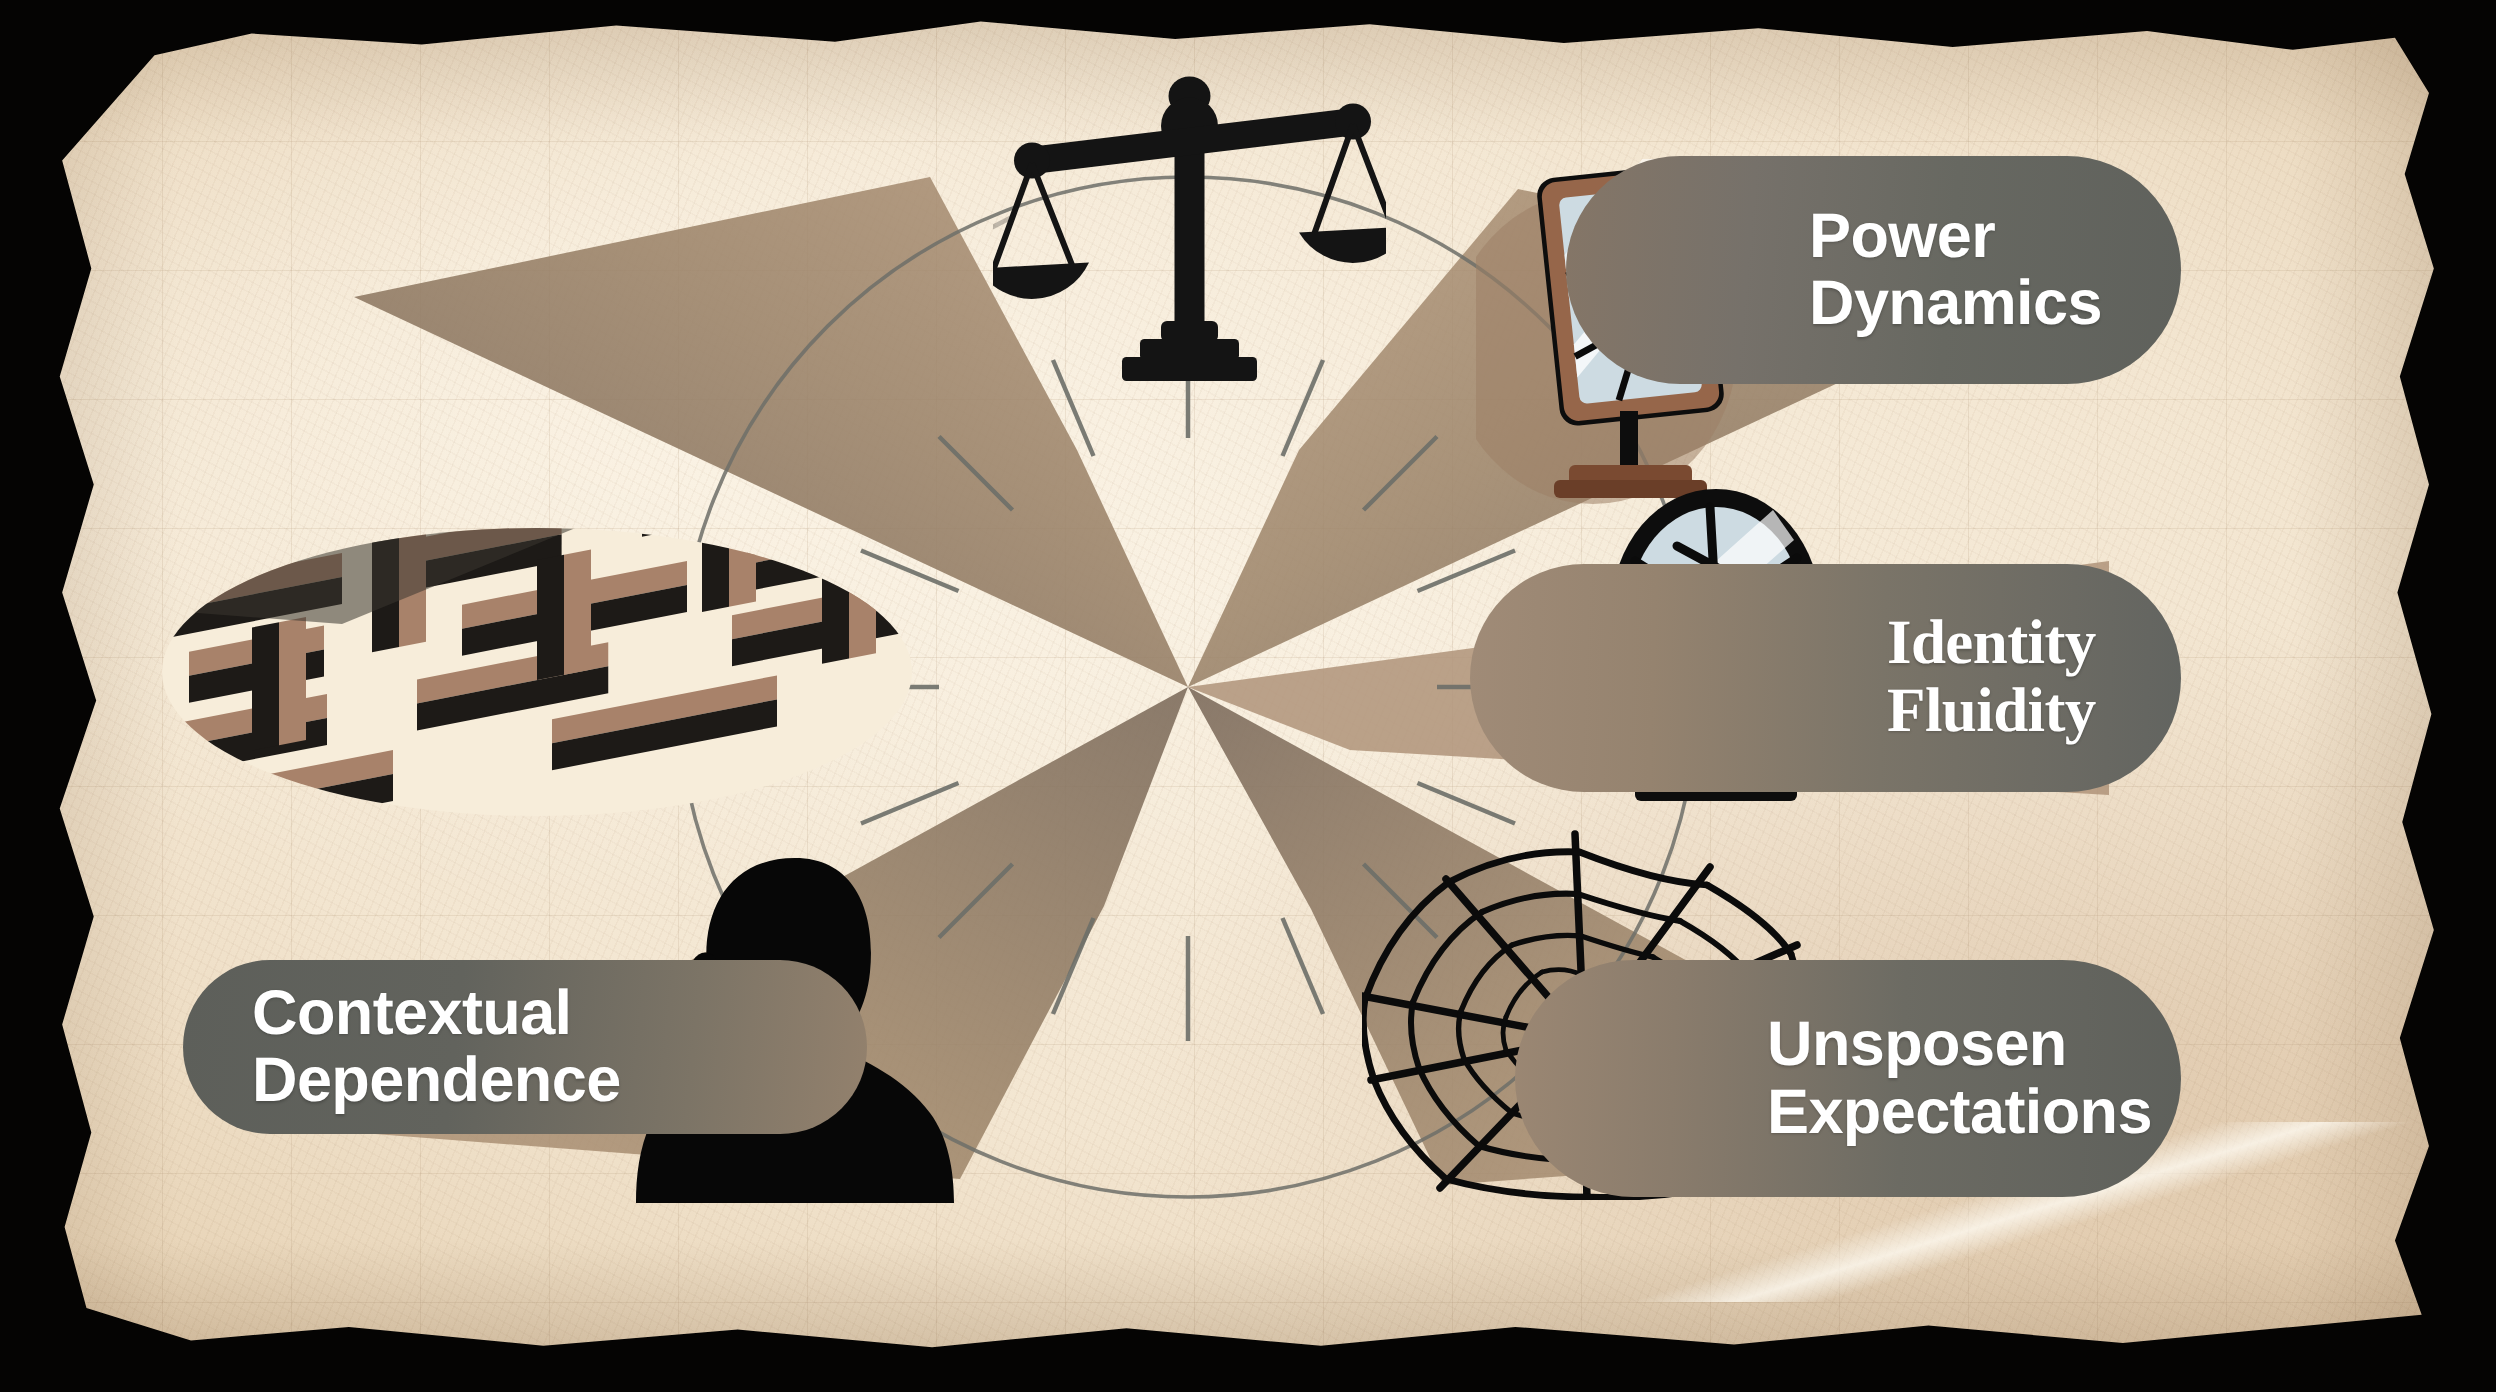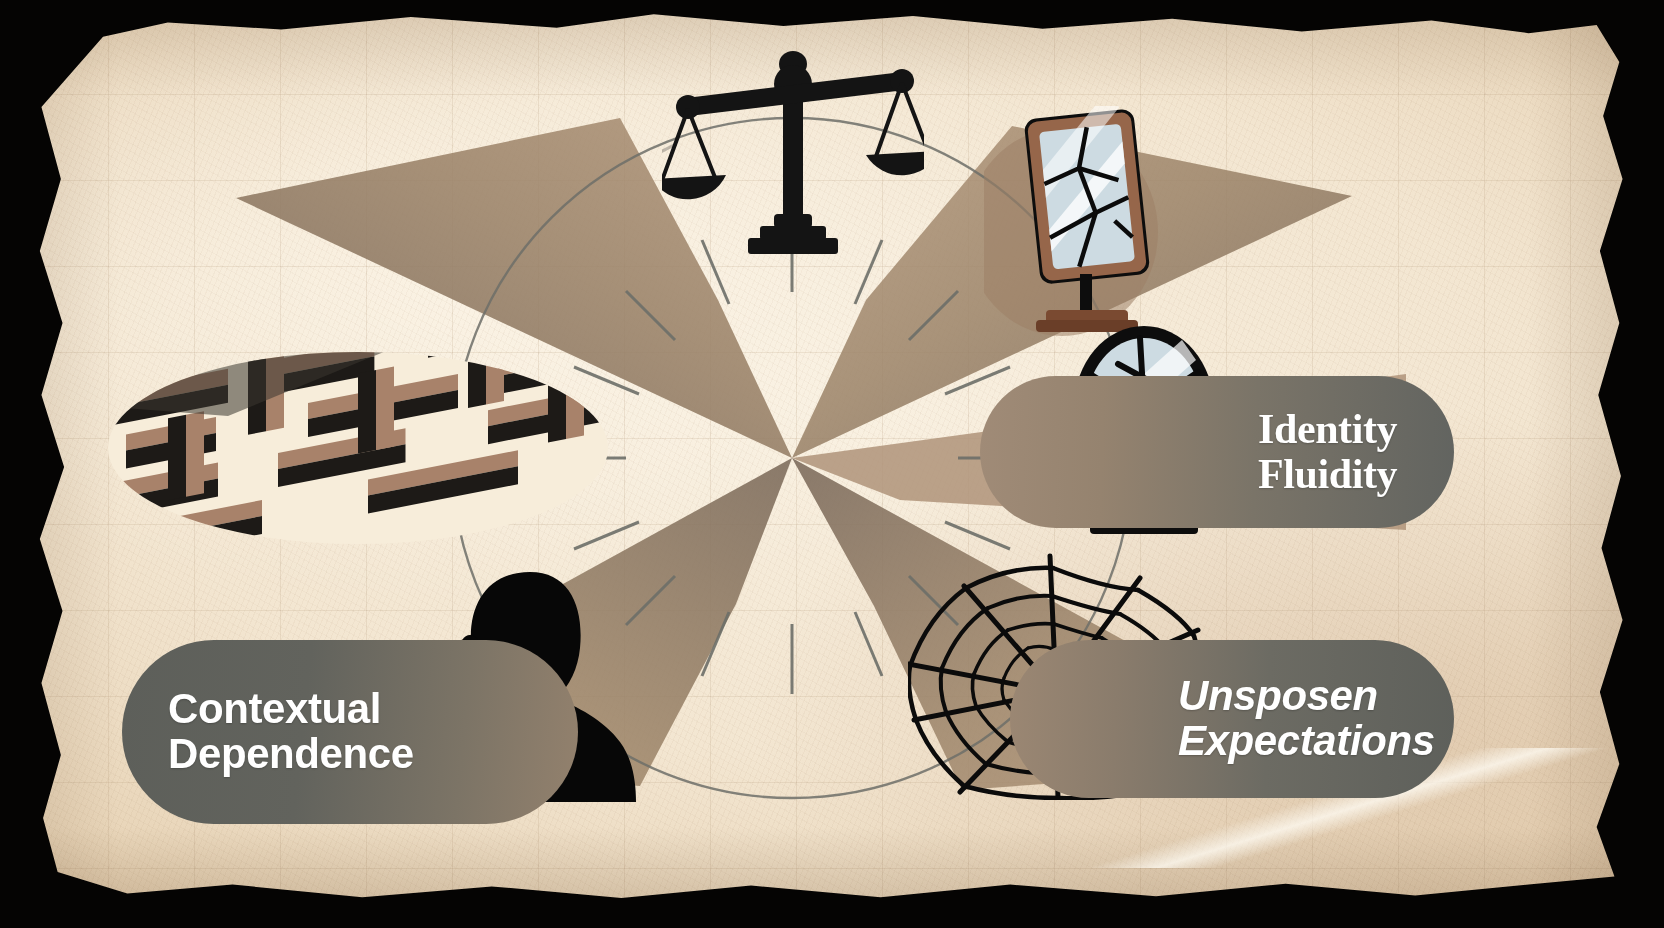--- a/index.html
+++ b/index.html
@@ -140,33 +140,33 @@
   #pill-identity {
     left: 980px; top: 376px;
     width: 474px; height: 152px;
     background: linear-gradient(92deg, #a08b77 0%, #95836f 26%, #7a7468 58%, #626460 100%);
     padding-left: 278px;
   }
   #pill-identity .pill-label { font-size: 42px; font-family: Liberation Serif, serif; }
 
   #pill-contextual {
     left: 122px; top: 640px;
-    width: 456px; height: 184px;
+    width: 456px; height: 116px;
     background: linear-gradient(96deg, #5d5f5a 0%, #62635d 40%, #7c7466 74%, #93816d 100%);
     padding-left: 46px;
   }
   #pill-contextual .pill-label { font-size: 42px; }
 
   #pill-unspoken {
     left: 1010px; top: 640px;
     width: 444px; height: 158px;
     background: linear-gradient(92deg, #9b8773 0%, #8a7c6c 24%, #6c6b63 58%, #5e605b 100%);
     padding-left: 168px;
   }
-  #pill-unspoken .pill-label { font-size: 42px; font-style: italic; }
+  #pill-unspoken .pill-label { font-size: 42px; }
 
   
   #hub {
     position: absolute;
     left: 633px; top: 299px;
     width: 318px; height: 318px;
     border-radius: 50%;
     background: #606560;
     display: flex;
     align-items: center;
@@ -468,20 +468,24 @@
                  C 50 142 22 156 10 182 C 2 200 0 218 0 236 L 212 236
                  C 212 214 208 192 196 176 C 180 154 152 140 132 132
                  C 146 120 154 102 156 82 C 160 42 146 6 106 6 Z"></path>
         <ellipse cx="46" cy="86" rx="11" ry="17"></ellipse>
       </g>
     </svg>
   </div>
 
 
 
+  <div class="pill" id="pill-power">
+    <span class="pill-label">Power
+Dynamics</span>
+  </div>
 
   <div class="pill" id="pill-identity">
     <span class="pill-label">Identity
 Fluidity</span>
   </div>
 
   <div class="pill" id="pill-contextual">
     <span class="pill-label">Contextual
 Dependence</span>
   </div>

